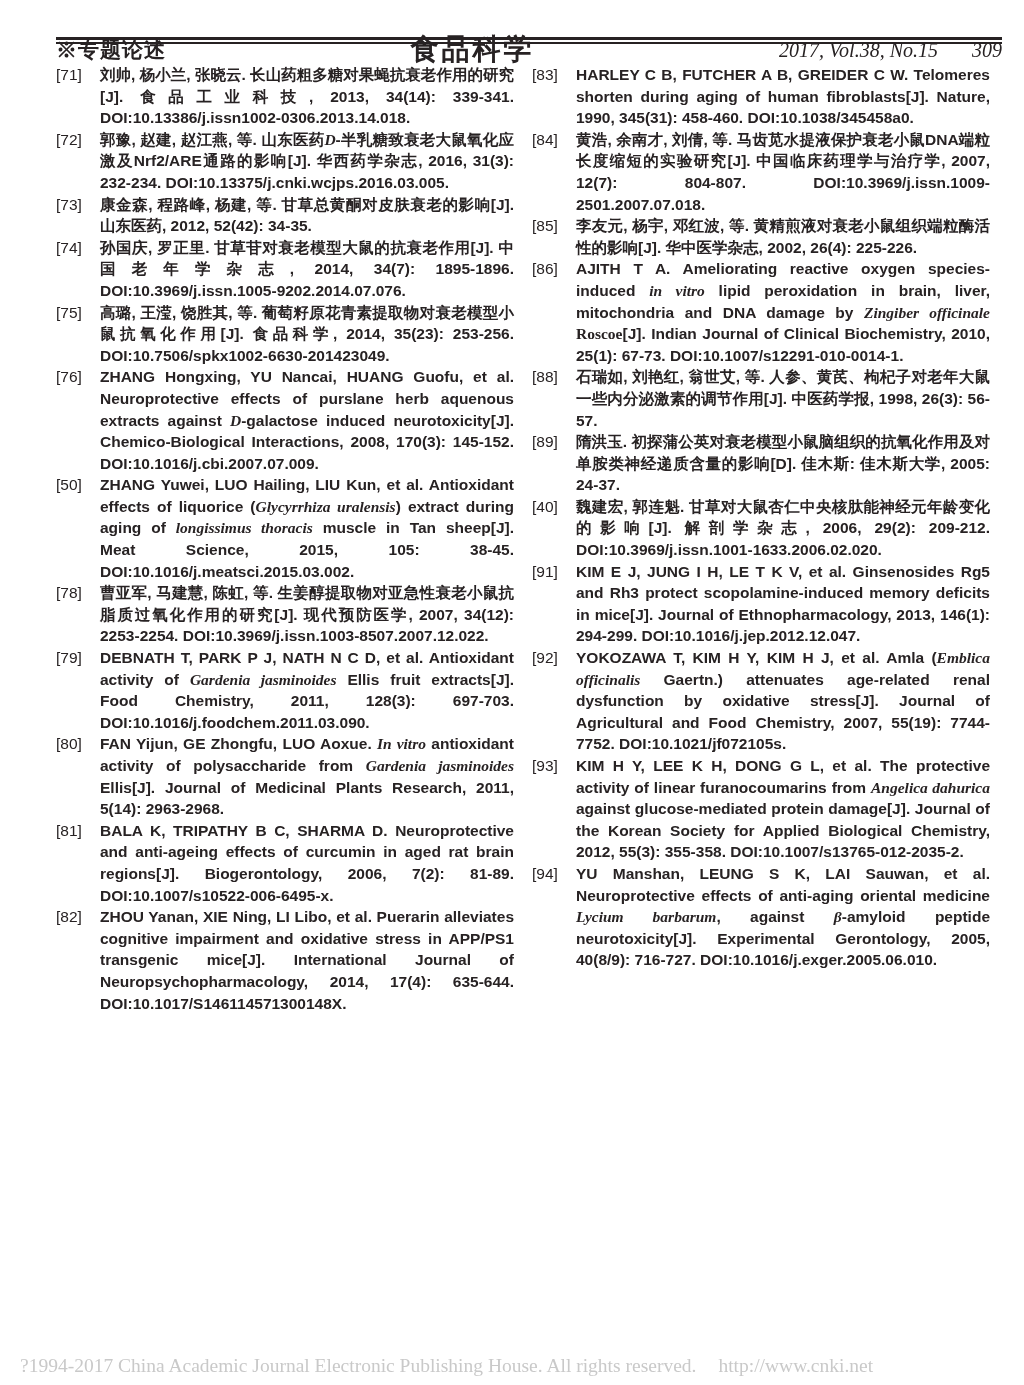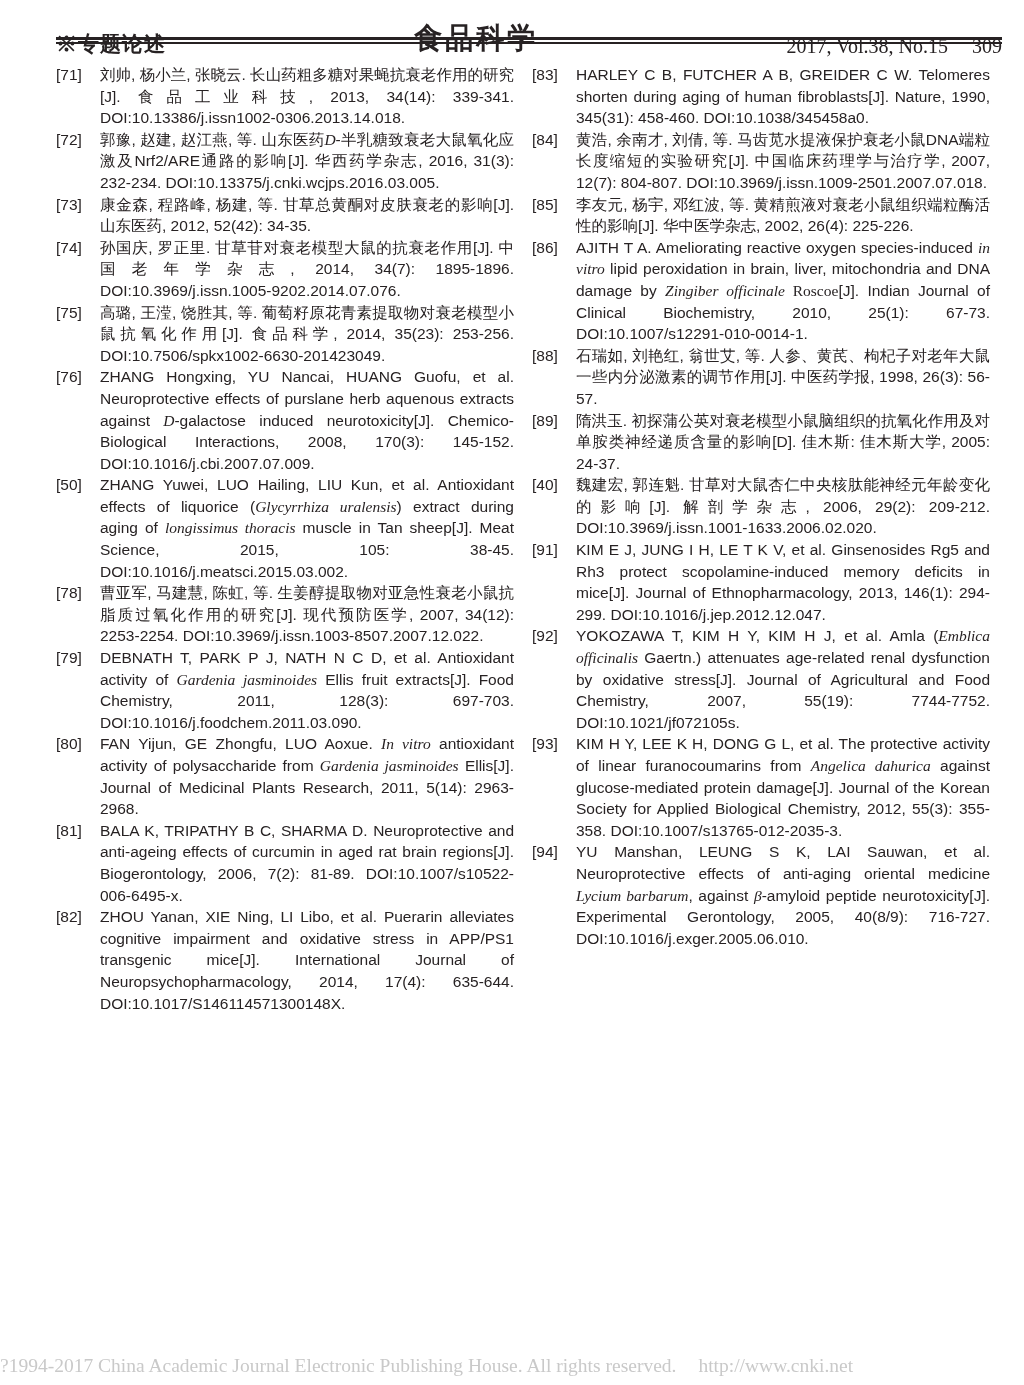--- a/index.html
+++ b/index.html
@@ -6,35 +6,35 @@
   .page{
     position:relative;
     width:1024px;height:1385px;
     background:#ffffff;
     font-family:"Liberation Sans","DejaVu Sans",sans-serif;
     color:#272223;
     overflow:hidden;
   }
   
   .header{
-    position:absolute;left:56px;right:22px;top:12px;
-    display:flex;align-items:flex-end;justify-content:space-between;margin-top:8px;
+    position:absolute;left:56px;right:22px;top:23px;
+    display:flex;align-items:center;justify-content:space-between;margin-top:8px;
   }
   .h-left{
     font-family:"Liberation Serif","DejaVu Serif",serif;
     font-size:21px;letter-spacing:1px;font-weight:600;
   }
   .h-center{
     font-size:28px;font-weight:bold;letter-spacing:3px;
     transform:scaleY(1.05);
   }
   .h-right{
     font-family:"Liberation Serif","DejaVu Serif",serif;
-    font-size:20px;
-    display:flex;gap:24px;
+    font-style:italic;font-size:20px;
+    display:flex;gap:34px;
   }
   .rule-thick{
     position:absolute;left:56px;right:22px;top:37px;
     height:3px;background:#272223;
   }
   .rule-thin{
     position:absolute;left:56px;right:22px;top:42px;
     height:1.5px;background:#272223;
   }
   
@@ -46,35 +46,36 @@
   .ref{
     display:flex;
     font-size:15.5px;line-height:21.6px;
   }
   .ref-label{
     flex:0 0 44px;
   }
   .ref-text{
     flex:1;
     text-align:justify;
+    font-weight:bold;
   }
   .it{
     font-family:"Liberation Serif","DejaVu Serif",serif;
     font-style:italic;
   }
   .rm{
     font-family:"Liberation Serif","DejaVu Serif",serif;
   }
   
   .footer{
     position:absolute;left:0;top:1355px;
     font-family:"Liberation Serif","DejaVu Serif",serif;
     font-size:19.5px;color:#c9c9c9;
     white-space:nowrap;
-    display:flex;gap:22px;
+    display:flex;gap:22px;padding-left:20px;
   }
 </style>
 </head>
 <body>
 
 <div class="page">
 
   <div class="header">
     <span class="h-left">※专题论述</span>
     <span class="h-center">食品科学</span>
@@ -169,21 +170,21 @@
         <div class="ref">
           <span class="ref-label">[91]</span>
           <div class="ref-text"><span>KIM E J, JUNG I H, LE T K V, et al. Ginsenosides Rg5 and Rh3 protect scopolamine-induced memory deficits in mice[J]. Journal of Ethnopharmacology, 2013, 146(1): 294-299. DOI:10.1016/j.jep.2012.12.047.</span></div>
         </div>
         <div class="ref">
           <span class="ref-label">[92]</span>
           <div class="ref-text"><span>YOKOZAWA T, KIM H Y, KIM H J, et al. Amla (</span><span class="it">Emblica officinalis</span><span> Gaertn.) attenuates age-related renal dysfunction by oxidative stress[J]. Journal of Agricultural and Food Chemistry, 2007, 55(19): 7744-7752. DOI:10.1021/jf072105s.</span></div>
         </div>
         <div class="ref">
           <span class="ref-label">[93]</span>
-          <div class="ref-text"><span>KIM H Y, LEE K H, DONG G L, et al. The protective activity of linear furanocoumarins from </span><span class="it">Angelica dahurica</span><span> against glucose-mediated protein damage[J]. Journal of the Korean Society for Applied Biological Chemistry, 2012, 55(3): 355-358. DOI:10.1007/s13765-012-2035-3.</span></div>
+          <div class="ref-text"><span>KIM H Y, LEE K H, DONG G L, et al. The protective activity of linear furanocoumarins from </span><span class="it">Angelica dahurica</span><span> against glucose-mediated protein damage[J]. Journal of the Korean Society for Applied Biological Chemistry, 2012, 55(3): 355-358. DOI:10.1007/s13765-012-2035-2.</span></div>
         </div>
         <div class="ref">
           <span class="ref-label">[94]</span>
           <div class="ref-text"><span>YU Manshan, LEUNG S K, LAI Sauwan, et al. Neuroprotective effects of anti-aging oriental medicine </span><span class="it">Lycium barbarum</span><span>, against </span><span class="it">β</span><span>-amyloid peptide neurotoxicity[J]. Experimental Gerontology, 2005, 40(8/9): 716-727. DOI:10.1016/j.exger.2005.06.010.</span></div>
         </div>
       </div>
   </div>
 
   <div class="footer">
     <span>?1994-2017 China Academic Journal Electronic Publishing House. All rights reserved.</span>

